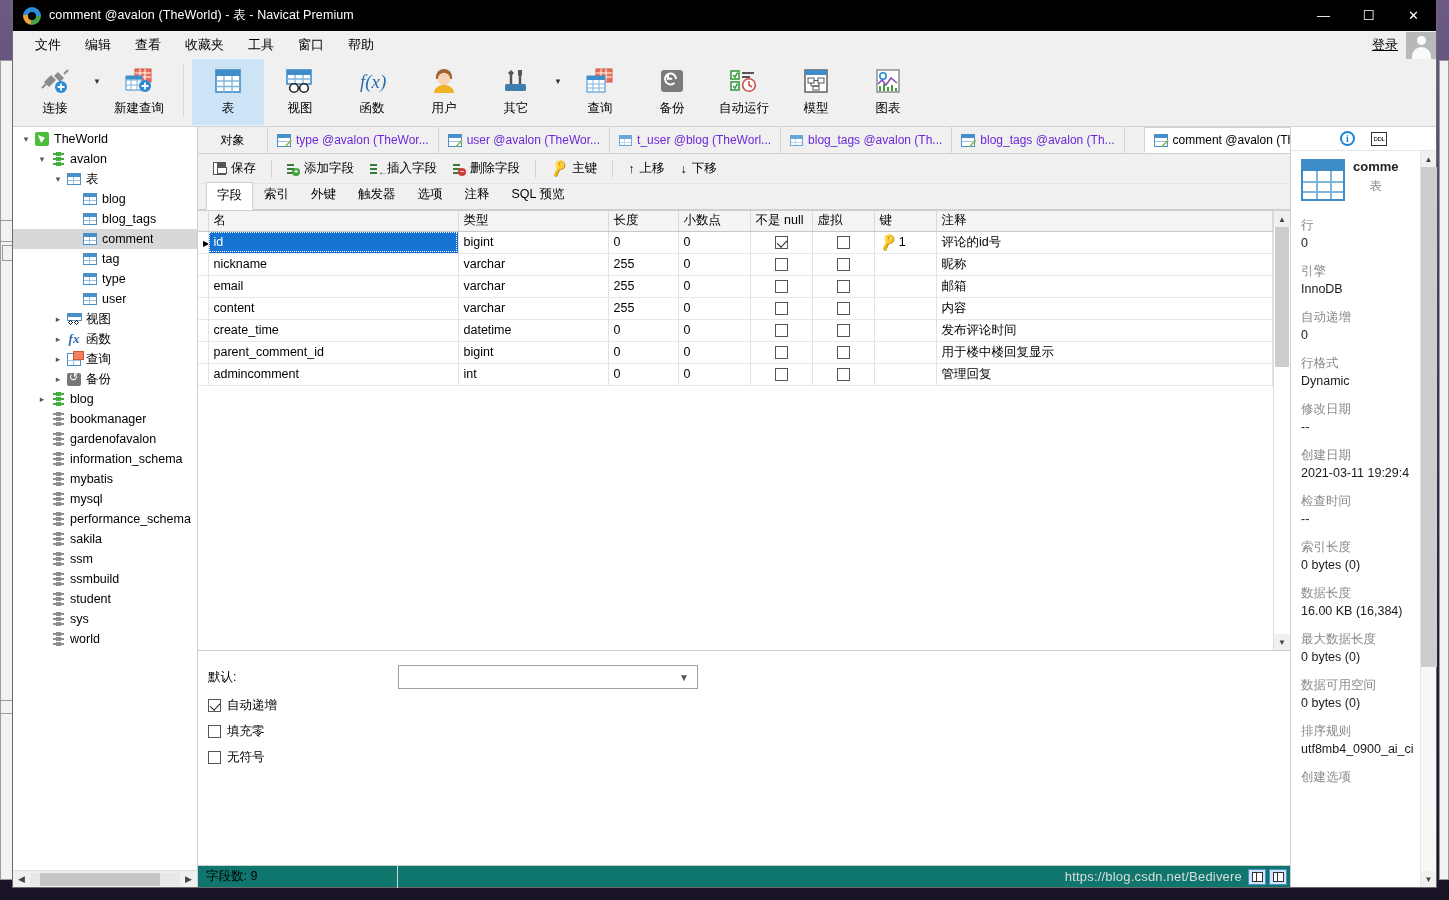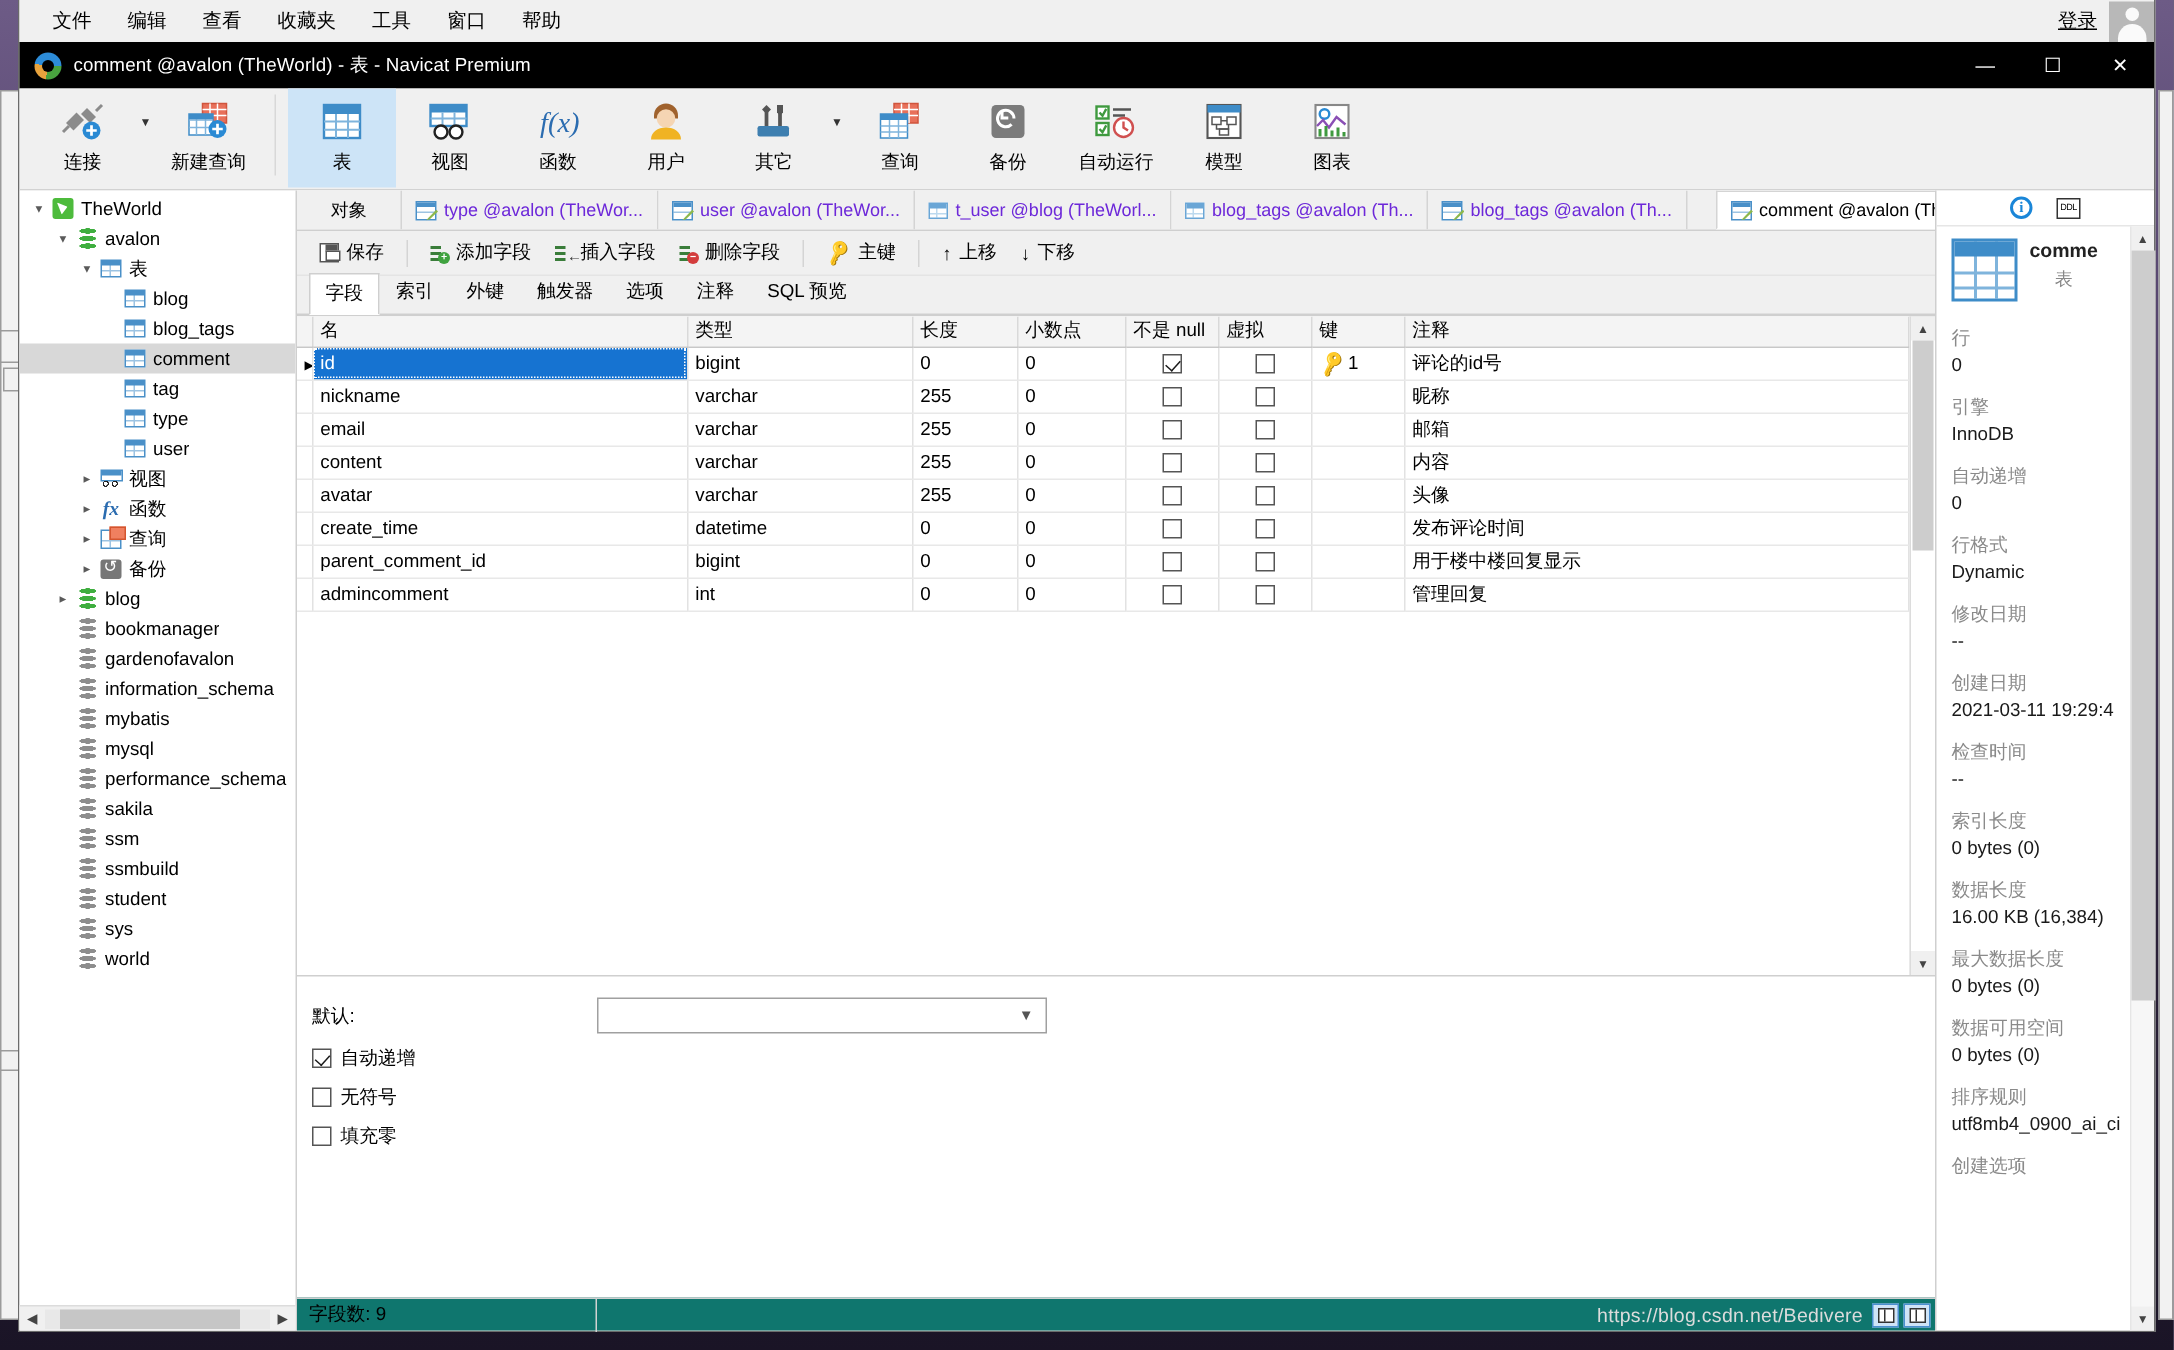--- a/index.html
+++ b/index.html
@@ -311,41 +311,41 @@
 <div id="desktop">
   <div class="bgpane" id="bg-left"></div>
   <div class="bgpane" id="bg-strip-dark1"></div>
   <div class="bgpane" id="bg-strip-g"></div>
   <div class="bgpane" id="bg-strip-dark2"></div>
   <div class="bgpane" id="bg-right"></div>
 </div>
 
 <div id="window">
 
+  <div id="titlebar">
+    <div class="logo"></div>
+    <div id="title-text">comment @avalon (TheWorld) - 表 - Navicat Premium</div>
+    <div id="win-btns">
+      <div class="min">—</div>
+      <div class="max">☐</div>
+      <div class="close">✕</div>
+    </div>
+  </div>
+
   <div id="menubar">
     <div class="mi">文件</div>
     <div class="mi">编辑</div>
     <div class="mi">查看</div>
     <div class="mi">收藏夹</div>
     <div class="mi">工具</div>
     <div class="mi">窗口</div>
     <div class="mi">帮助</div>
     <div id="menu-right">
       <a id="login-link" href="#">登录</a>
       <div id="avatar-box"></div>
-    </div>
-  </div>
-
-  <div id="titlebar">
-    <div class="logo"></div>
-    <div id="title-text">comment @avalon (TheWorld) - 表 - Navicat Premium</div>
-    <div id="win-btns">
-      <div class="min">—</div>
-      <div class="max">☐</div>
-      <div class="close">✕</div>
     </div>
   </div>
 
   <div id="ribbon">
     <div class="rb">
       <div class="ic">
         <svg width="30" height="26" viewBox="0 0 30 26">
           <path d="M4 14 l7-7 5 5 -7 7 z" fill="#8b8b8b"></path>
           <path d="M14 8 l4-4 6 6 -4 4 z" fill="#8b8b8b"></path>
           <path d="M2 20 l4-4" stroke="#8b8b8b" stroke-width="2"></path>
@@ -888,31 +888,20 @@
                   <td>varchar</td>
                   <td>255</td>
                   <td>0</td>
                   <td class="center"><div class="cb"></div></td>
                   <td class="center"><div class="cb"></div></td>
                   <td></td>
                   <td>内容</td>
                 </tr>
                 <tr class="">
                   <td class="marker"></td>
-                  <td class="namecell">avatar</td>
-                  <td>varchar</td>
-                  <td>255</td>
-                  <td>0</td>
-                  <td class="center"><div class="cb"></div></td>
-                  <td class="center"><div class="cb"></div></td>
-                  <td></td>
-                  <td>头像</td>
-                </tr>
-                <tr class="">
-                  <td class="marker"></td>
                   <td class="namecell">create_time</td>
                   <td>datetime</td>
                   <td>0</td>
                   <td>0</td>
                   <td class="center"><div class="cb"></div></td>
                   <td class="center"><div class="cb"></div></td>
                   <td></td>
                   <td>发布评论时间</td>
                 </tr>
                 <tr class="">
@@ -957,25 +946,25 @@
             <span style="margin-left:auto">▼</span>
           </div>
         </div>
         <div id="prop-checks">
             <div class="pcheck">
               <span class="cb on"></span>
               <span>自动递增</span>
             </div>
             <div class="pcheck">
               <span class="cb"></span>
-              <span>无符号</span>
+              <span>填充零</span>
             </div>
             <div class="pcheck">
               <span class="cb"></span>
-              <span>填充零</span>
+              <span>无符号</span>
             </div>
           </div>
       </div>
 
       <div id="statusbar">
         <div class="seg b">字段数: 9</div>
         <div class="seg"></div>
         <div id="watermark">https://blog.csdn.net/Bedivere</div>
         <div class="vbtn">
             <span class="g"></span>

